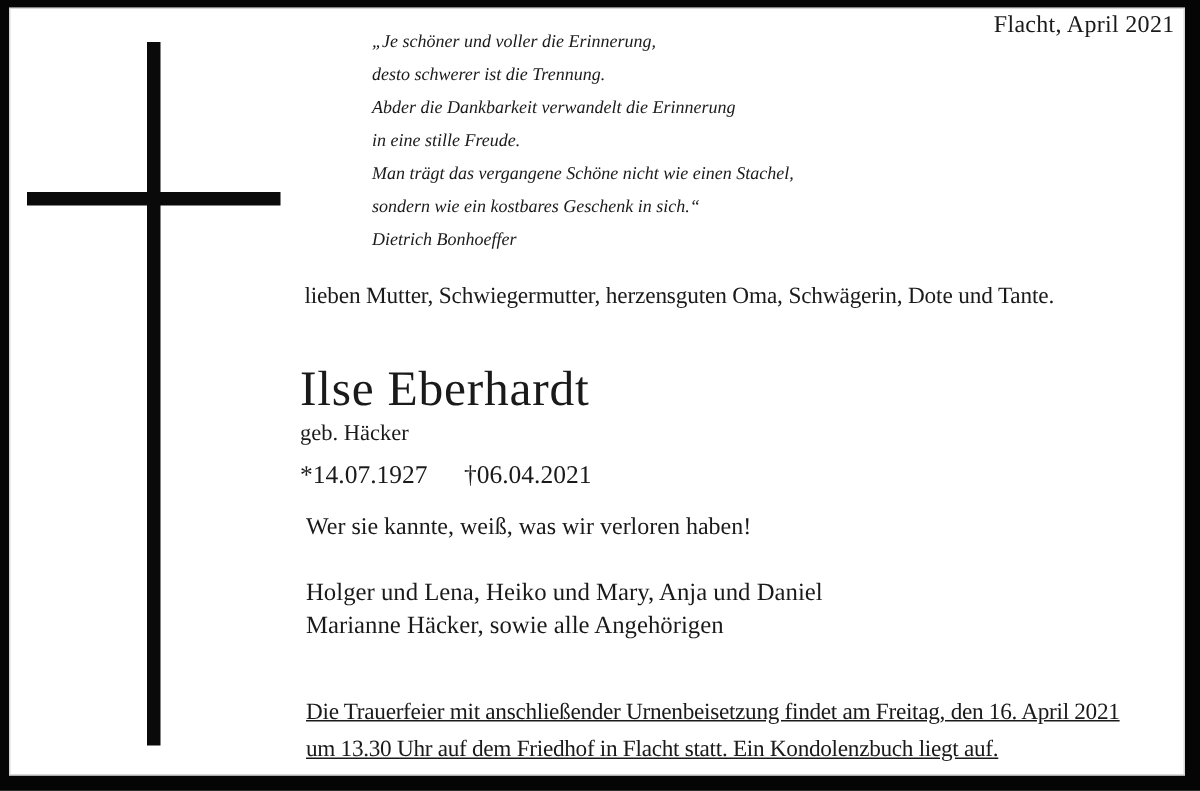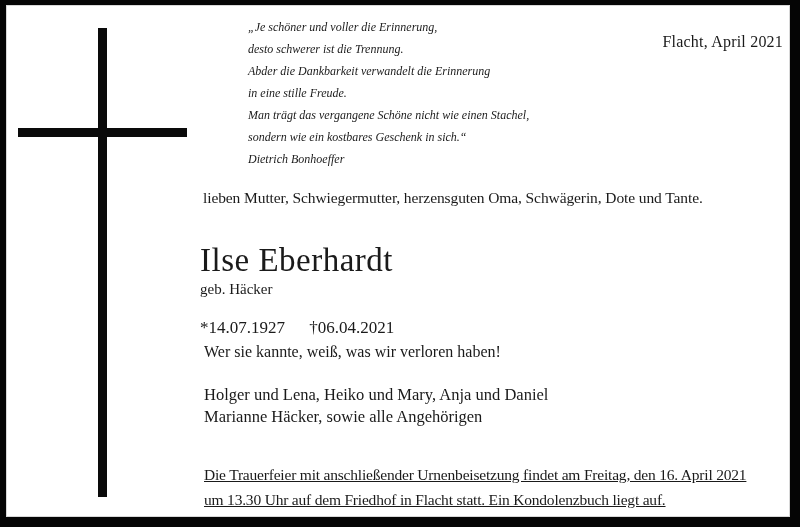--- a/index.html
+++ b/index.html
@@ -30,21 +30,21 @@
   }
   .cross-h {
     position: absolute;
     left: 12px; top: 123px;    
     width: 169px; height: 9px;
     background: #0a0a0a;
   }
 
   .dateline {
     position: absolute;
-    top: 28px; right: 7px;
+    top: 3px; right: 7px;
     font-size: 16px;
     letter-spacing: 0.2px;
     white-space: nowrap;
   }
 
   .quote {
     position: absolute;
     left: 194px; top: 11px;
     font-style: italic;
     font-size: 12px;
@@ -74,21 +74,21 @@
     letter-spacing: 0.5px;
   }
   .maiden-name {
     font-size: 15px;
     line-height: 16px;
     margin-top: 4px;
   }
   .life-dates {
     font-size: 17px;
     line-height: 18px;
-    margin-top: 22px;
+    margin-top: 11px;
   }
   .life-dates .death { margin-left: 20px; }
 
   .tribute {
     position: absolute;
     left: 198px; top: 338px;
     font-size: 16px;
     white-space: nowrap;
   }
 

